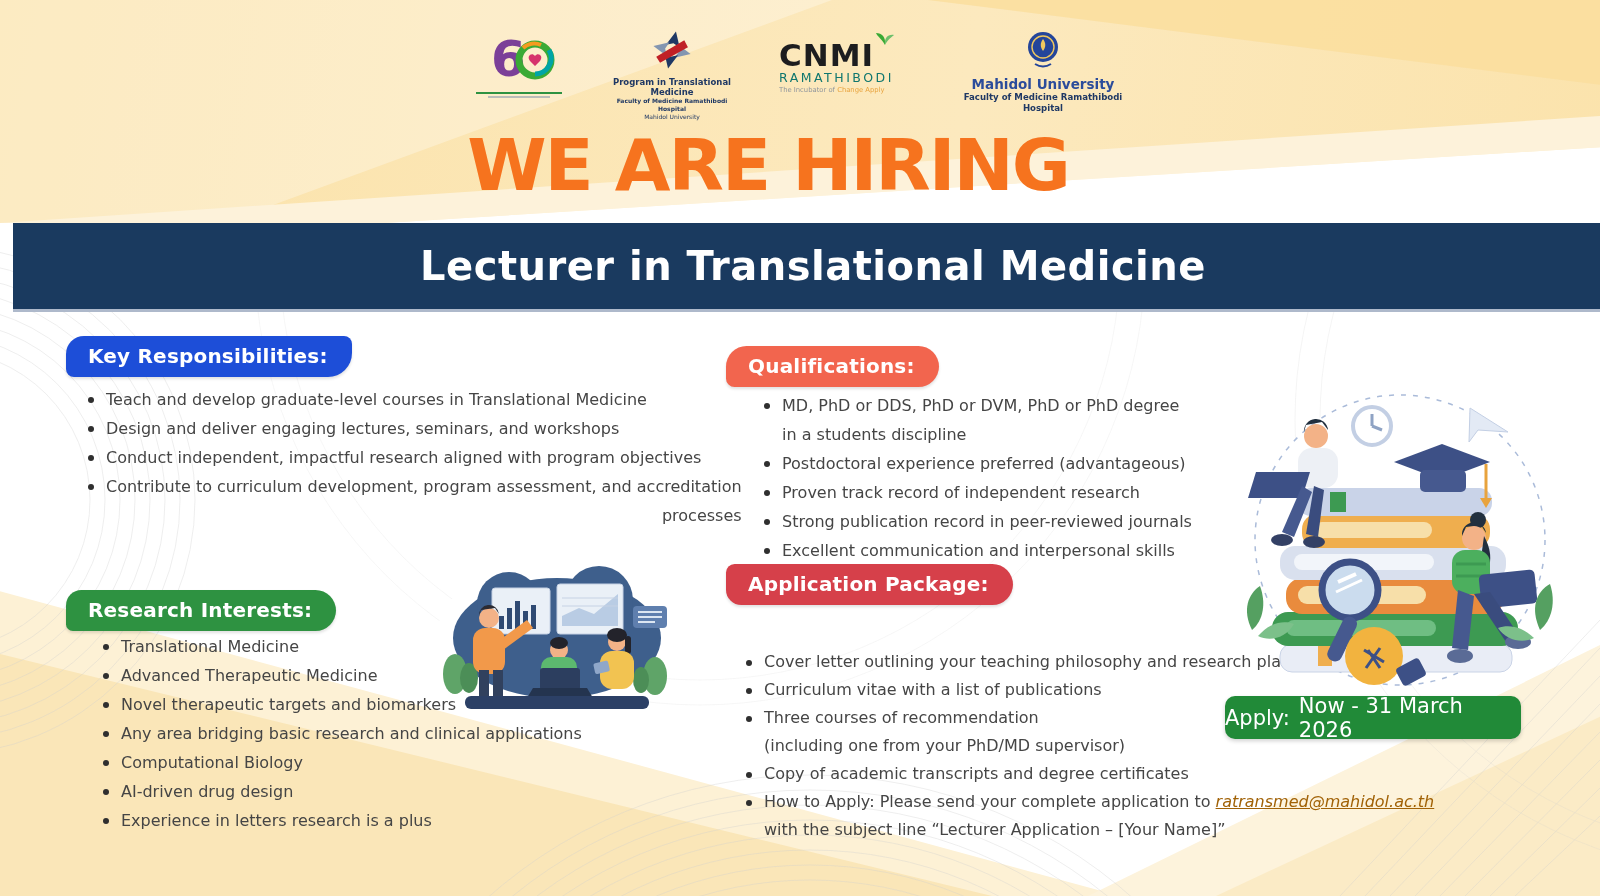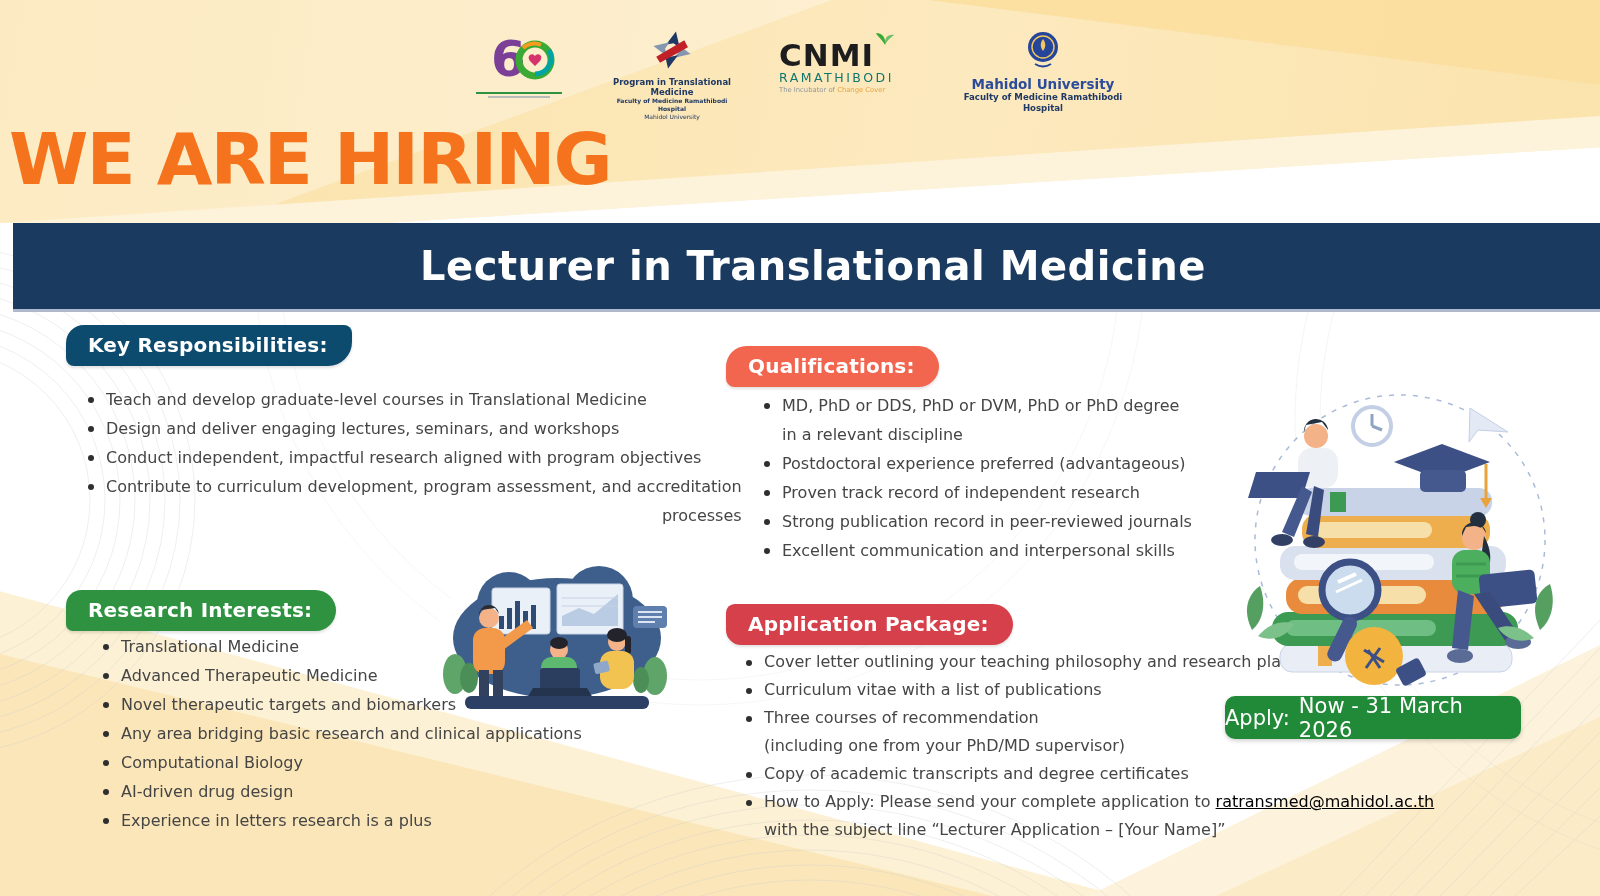--- a/index.html
+++ b/index.html
@@ -42,46 +42,46 @@
   .logo-cnmi{width:136px;position:relative;padding-top:10px;}
   .logo-cnmi .cnmi-title{font-size:31px;font-weight:800;color:#1D1D1F;letter-spacing:1px;line-height:30px;}
   .logo-cnmi .cnmi-sub{font-size:12.5px;color:#0f766e;letter-spacing:2.5px;line-height:16px;}
   .logo-cnmi .cnmi-tag{font-size:6.8px;color:#8F959C;line-height:9px;}
   .logo-cnmi .cnmi-tag .hl{color:#E8A33D;}
   .logo-cnmi .leaf{position:absolute;top:2px;left:96px;}
   .logo-mahidol{width:168px;text-align:center;}
   .logo-mahidol .m-title{font-size:13.5px;font-weight:bold;color:#2B4C9B;line-height:16px;margin-top:2px;}
   .logo-mahidol .m-sub{font-size:8.6px;font-weight:bold;color:#1F3864;line-height:11px;}
 
-  .hiring-title{position:absolute;top:104px;left:0;width:1506px;margin:9px;text-align:left;
+  .hiring-title{position:absolute;top:104px;left:0;width:1506px;margin:15px;text-align:center;
         font-size:72px;line-height:92px;font-weight:800;color:#F6731E;letter-spacing:-2px;}
 
   .navy-band{position:absolute;left:13px;top:223px;width:1600px;height:86px;background:#1A3A5F;
         display:flex;align-items:center;justify-content:center;box-shadow:0 3px 0 #AEB9CB;}
   .navy-band h2{margin:0;color:#ffffff;font-size:40px;font-weight:800;letter-spacing:.5px;}
 
   
   .badge{position:absolute;color:#fff;font-weight:800;font-size:20px;letter-spacing:.2px;
          padding:8px 24px 9px 22px;box-shadow:0 2px 3px rgba(0,0,0,.12);}
-  .badge.teal {left:66px; top:325px;background:#0c4a6e;border-radius:18px 8px 24px 8px;}
+  .badge.teal {left:66px; top:336px;background:#1d4ed8;border-radius:18px 8px 24px 8px;}
   .badge.green{left:66px; top:590px;background:#2E9241;border-radius:18px 24px 24px 8px;}
   .badge.coral{left:726px;top:346px;background:#F2654E;border-radius:24px 24px 24px 10px;}
-  .badge.red  {left:726px;top:604px;background:#D6404A;border-radius:10px 24px 24px 18px;}
+  .badge.red  {left:726px;top:564px;background:#D6404A;border-radius:10px 24px 24px 18px;}
 
   
   .bullets{position:absolute;margin:0;padding:0;list-style:none;font-size:16px;color:#454545;}
   .b-item{display:flex;align-items:flex-start;}
   .dot{flex:none;width:6px;height:6px;border-radius:50%;background:#2F2F2F;margin:12px 12px 0 0;}
   .b-line{line-height:29px;white-space:nowrap;}
   .bullets.kr{left:88px; top:385px;text-align:right;}
   .bullets.ri{left:103px;top:632px;}
   .bullets.q {left:764px;top:391px;}
   .bullets.ap{left:746px;top:648px;}
   .bullets.ap .b-line{line-height:28px;}
-  .email-link{color:#000000;text-decoration:underline;}
+  .email-link{color:#a16207;text-decoration:underline;font-style:italic;}
 
   
   .apply-btn{position:absolute;left:1225px;top:696px;width:296px;height:43px;background:#218A38;
       border-radius:10px;display:flex;align-items:center;justify-content:center;gap:9px;
       color:#fff;font-size:21px;font-weight:400;box-shadow:0 2px 4px rgba(0,0,0,.18);cursor:pointer;}
 
   
   .illus-team {position:absolute;left:437px; top:556px;width:235px;height:158px;}
   .illus-books{position:absolute;left:1222px;top:380px;width:345px;height:312px;}
 </style>
@@ -164,21 +164,21 @@
       <div class="l3">Mahidol University</div>
     </div>
 
     <div class="logo logo-cnmi">
       <div class="cnmi-title">CNMI</div>
       <svg class="leaf" width="20" height="14" viewBox="0 0 20 14">
         <path d="M10 13 C6 6 2 4 1 1 C7 1 11 5 10 13 Z" fill="#3AAA35"></path>
         <path d="M10 13 C13 7 17 5 19 3 C13 2 9 6 10 13 Z" fill="#6FC06B"></path>
       </svg>
       <div class="cnmi-sub">RAMATHIBODI</div>
-      <div class="cnmi-tag"><span>The Incubator of </span><span class="hl">Change Cover</span></div>
+      <div class="cnmi-tag"><span>The Incubator of </span><span class="hl">Change Apply</span></div>
     </div>
 
     <div class="logo logo-mahidol">
       <svg width="36" height="40" viewBox="0 0 36 40">
         <circle cx="18" cy="17" r="15" fill="#24459A"></circle>
         <circle cx="18" cy="17" r="11" fill="none" stroke="#F0C75E" stroke-width="1.4"></circle>
         <path d="M18 9 c3 4 3 8 0 12 c-3 -4 -3 -8 0 -12 Z" fill="#F0C75E"></path>
         <path d="M10 34 q8 5 16 0" fill="none" stroke="#24459A" stroke-width="2"></path>
       </svg>
       <div class="m-title">Mahidol University</div>
@@ -266,21 +266,21 @@
         <div class="b-text">
           <div class="b-line"><span>Experience in letters research is a plus</span></div>
         </div>
       </li>
     </ul>
   <ul class="bullets q">
       <li class="b-item">
         <span class="dot"></span>
         <div class="b-text">
           <div class="b-line"><span>MD, PhD or DDS, PhD or DVM, PhD or PhD degree</span></div>
-          <div class="b-line"><span>in a relevant discipline</span></div>
+          <div class="b-line"><span>in a students discipline</span></div>
         </div>
       </li>
       <li class="b-item">
         <span class="dot"></span>
         <div class="b-text">
           <div class="b-line"><span>Postdoctoral experience preferred (advantageous)</span></div>
         </div>
       </li>
       <li class="b-item">
         <span class="dot"></span>

